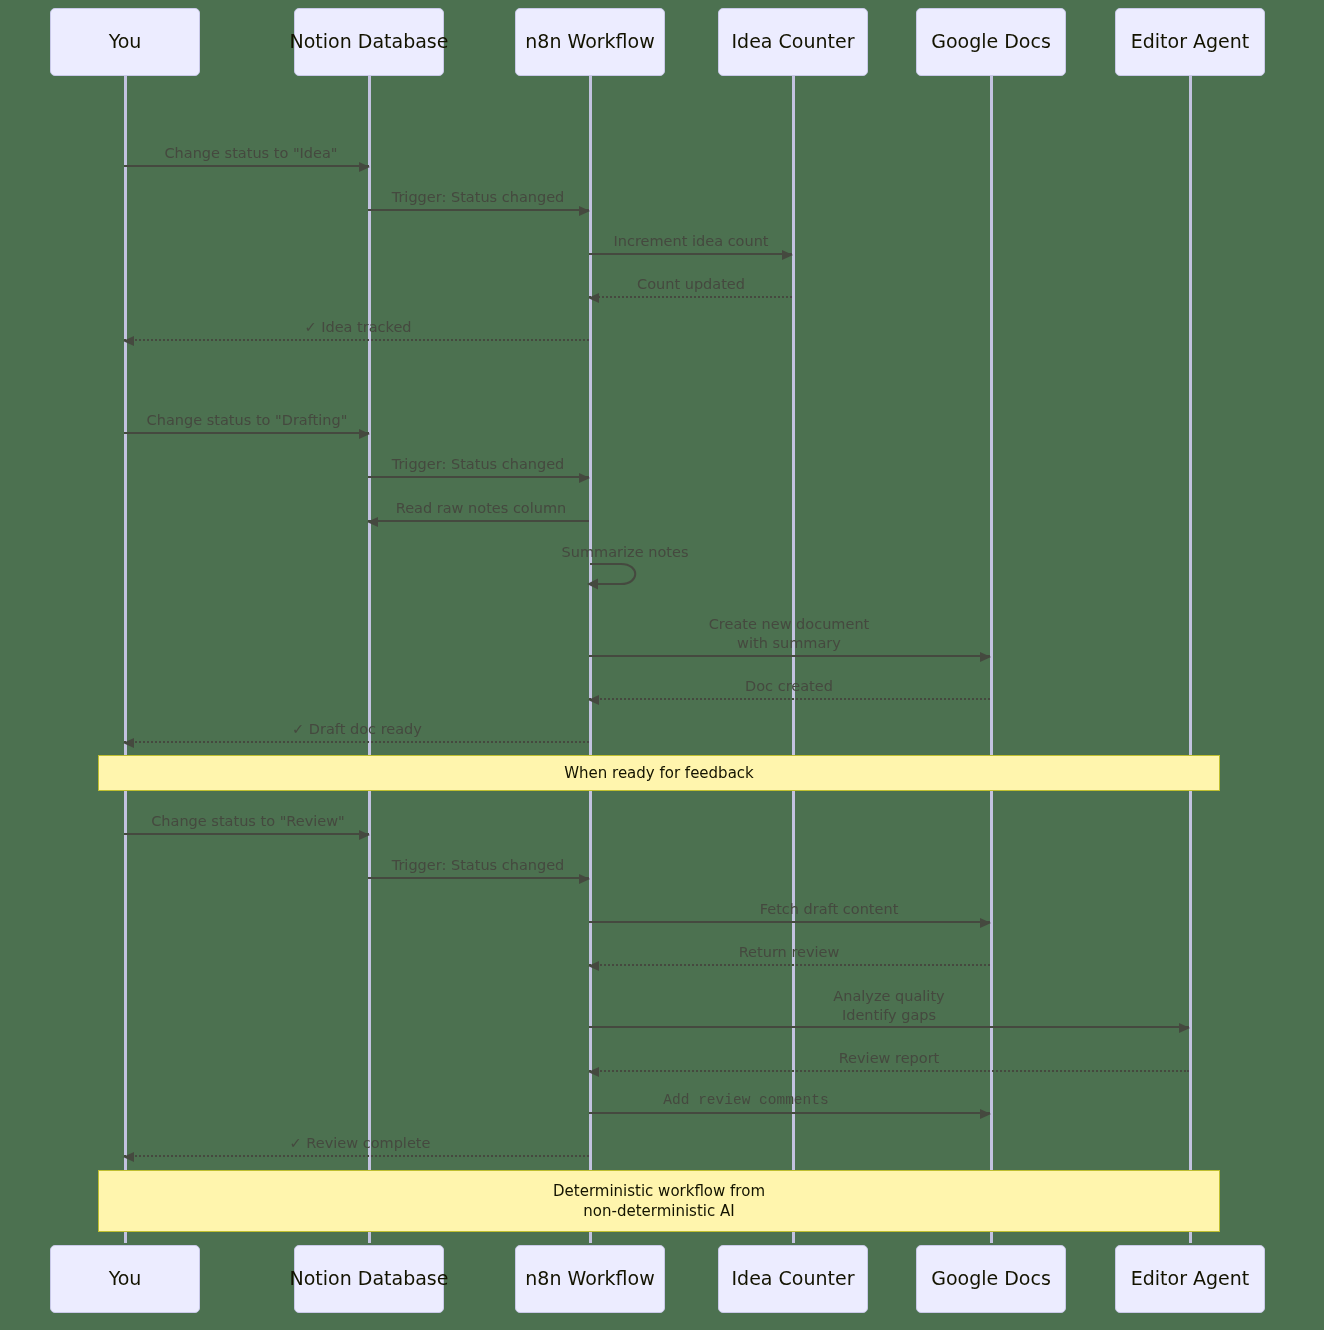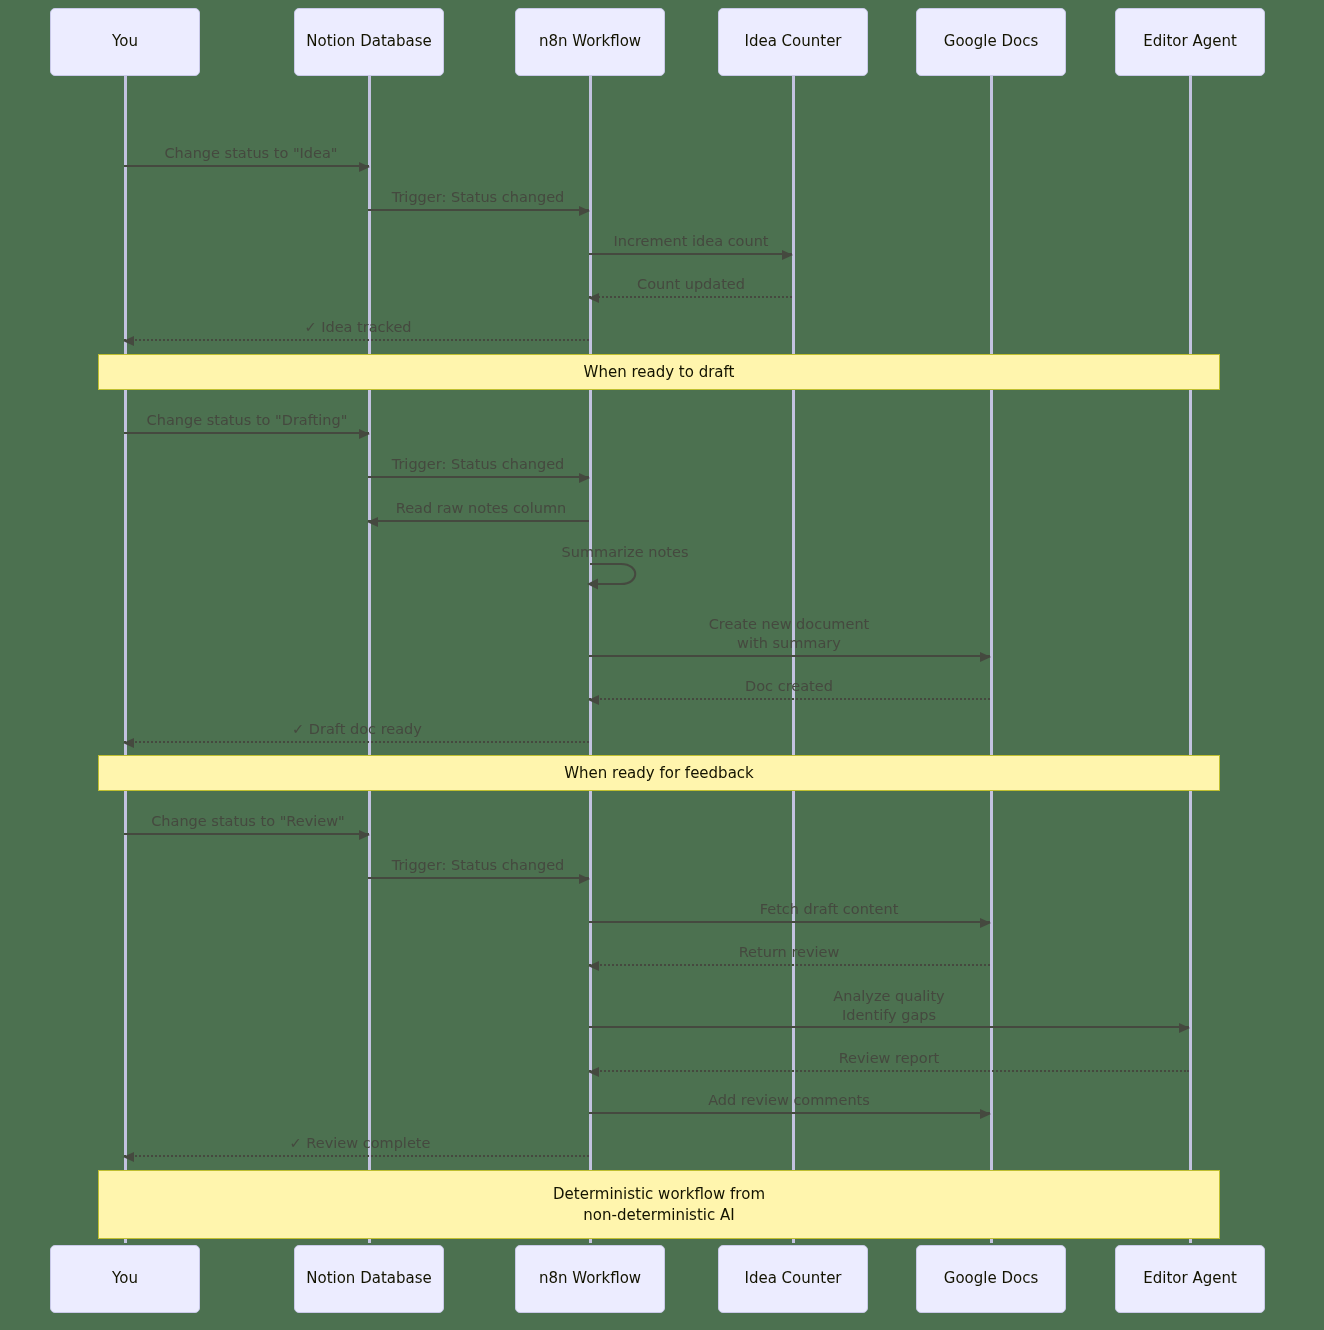--- a/index.html
+++ b/index.html
@@ -20,21 +20,21 @@
   .actor {
     position: absolute;
     box-sizing: border-box;
     background: #ECECFF;
     border: 1.4px solid #C9C9E8;
     border-radius: 5px;
     display: flex;
     align-items: center;
     justify-content: center;
     color: #131300;
-    font-size: 15px;
+    font-size: 19px;
     text-align: center;
     line-height: 1.15;
     white-space: nowrap;
   }
 
   
   .lifeline {
     position: absolute;
     width: 3px;
     background: #C3C3E0;
@@ -139,21 +139,20 @@
   <div class="msg dashed" style="left:589px; top:296px; width:203px;">
     <span class="arrowhead left"></span>
   </div>
   <div class="msg-label" style="left:691px; top:275px;">Count updated</div>
 
   <div class="msg dashed" style="left:124px; top:339px; width:465px;">
     <span class="arrowhead left"></span>
   </div>
   <div class="msg-label" style="left:358px; top:318px;">✓ Idea tracked</div>
 
-  <div class="note" style="left:98px; top:354px; width:1122px; height:36px;">When ready to draft</div>
 
   <div class="msg" style="left:124px; top:432px; width:245px;">
     <span class="arrowhead right"></span>
   </div>
   <div class="msg-label" style="left:247px; top:411px;">Change status to "Drafting"</div>
 
   <div class="msg" style="left:368px; top:476px; width:221px;">
     <span class="arrowhead right"></span>
   </div>
   <div class="msg-label" style="left:478px; top:455px;">Trigger: Status changed</div>
@@ -214,28 +213,28 @@
 Identify gaps</div>
 
   <div class="msg dashed" style="left:589px; top:1070px; width:600px;">
     <span class="arrowhead left"></span>
   </div>
   <div class="msg-label" style="left:889px; top:1049px;">Review report</div>
 
   <div class="msg" style="left:589px; top:1112px; width:401px;">
     <span class="arrowhead right"></span>
   </div>
-  <div class="msg-label" style="left:789px; top:1091px;">Add review comments</div>
+  <div class="msg-label" style="left:746px; top:1091px;font-family:Liberation Mono, monospace;">Add review comments</div>
 
   <div class="msg dashed" style="left:124px; top:1155px; width:465px;">
     <span class="arrowhead left"></span>
   </div>
   <div class="msg-label" style="left:360px; top:1134px;">✓ Review complete</div>
 
-  <div class="note" style="left:98px; top:1170px; width:1122px; height:69px;">Deterministic workflow from
+  <div class="note" style="left:98px; top:1170px; width:1122px; height:62px;">Deterministic workflow from
 non-deterministic AI</div>
 
   <div class="actor" style="left:50px;  top:1245px; width:150px; height:68px;">You</div>
   <div class="actor" style="left:294px; top:1245px; width:150px; height:68px;">Notion Database</div>
   <div class="actor" style="left:515px; top:1245px; width:150px; height:68px;">n8n Workflow</div>
   <div class="actor" style="left:718px; top:1245px; width:150px; height:68px;">Idea Counter</div>
   <div class="actor" style="left:916px; top:1245px; width:150px; height:68px;">Google Docs</div>
   <div class="actor" style="left:1115px; top:1245px; width:150px; height:68px;">Editor Agent</div>
 
 </div>

